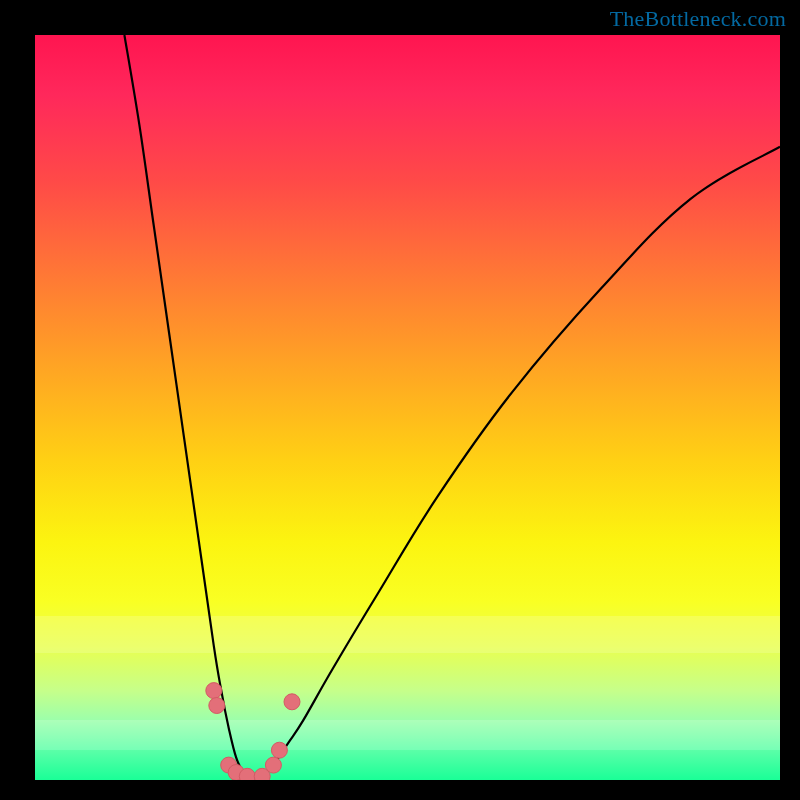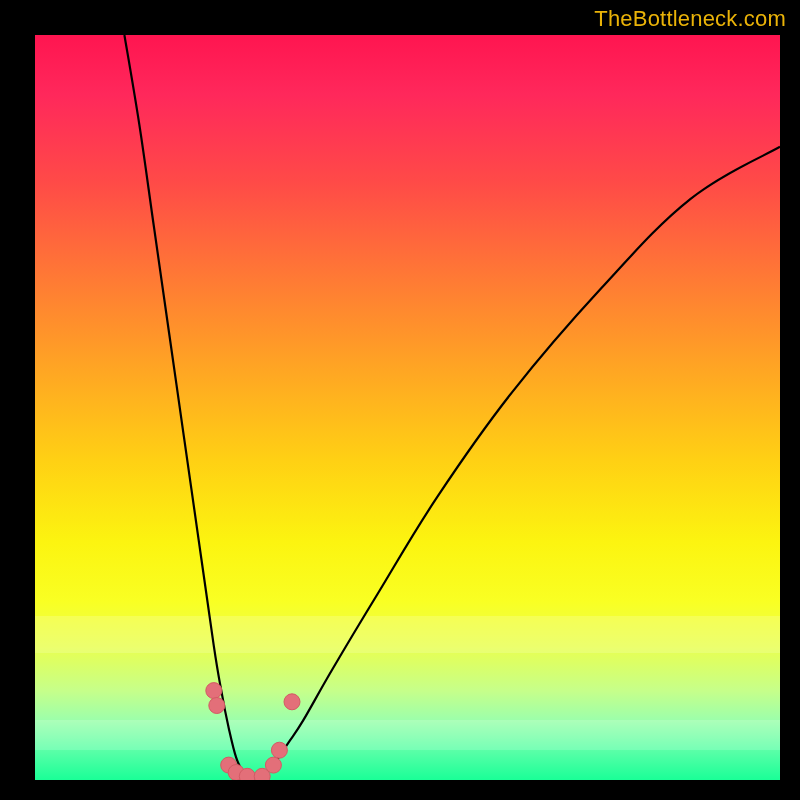--- a/index.html
+++ b/index.html
@@ -35,24 +35,25 @@
       #e9ff4f 82%,
       #c6ff8a 88%,
       #9cffab 92%,
       #5bffa8 96%,
       #1aff97 100%);
   }
   .watermark {
     position: absolute;
     top: 6px;
     right: 14px;
-    color: #eab308;
+    color: #0369a1;
     font-size: 22px;
     letter-spacing: 0.2px;
     user-select: none;
+    font-family: Liberation Serif, serif;
   }
   .gloss-band {
     position: absolute;
     left: 0;
     right: 0;
     background: rgba(255,255,255,0.17);
   }
   svg.curves {
     position: absolute;
     left: 0;

